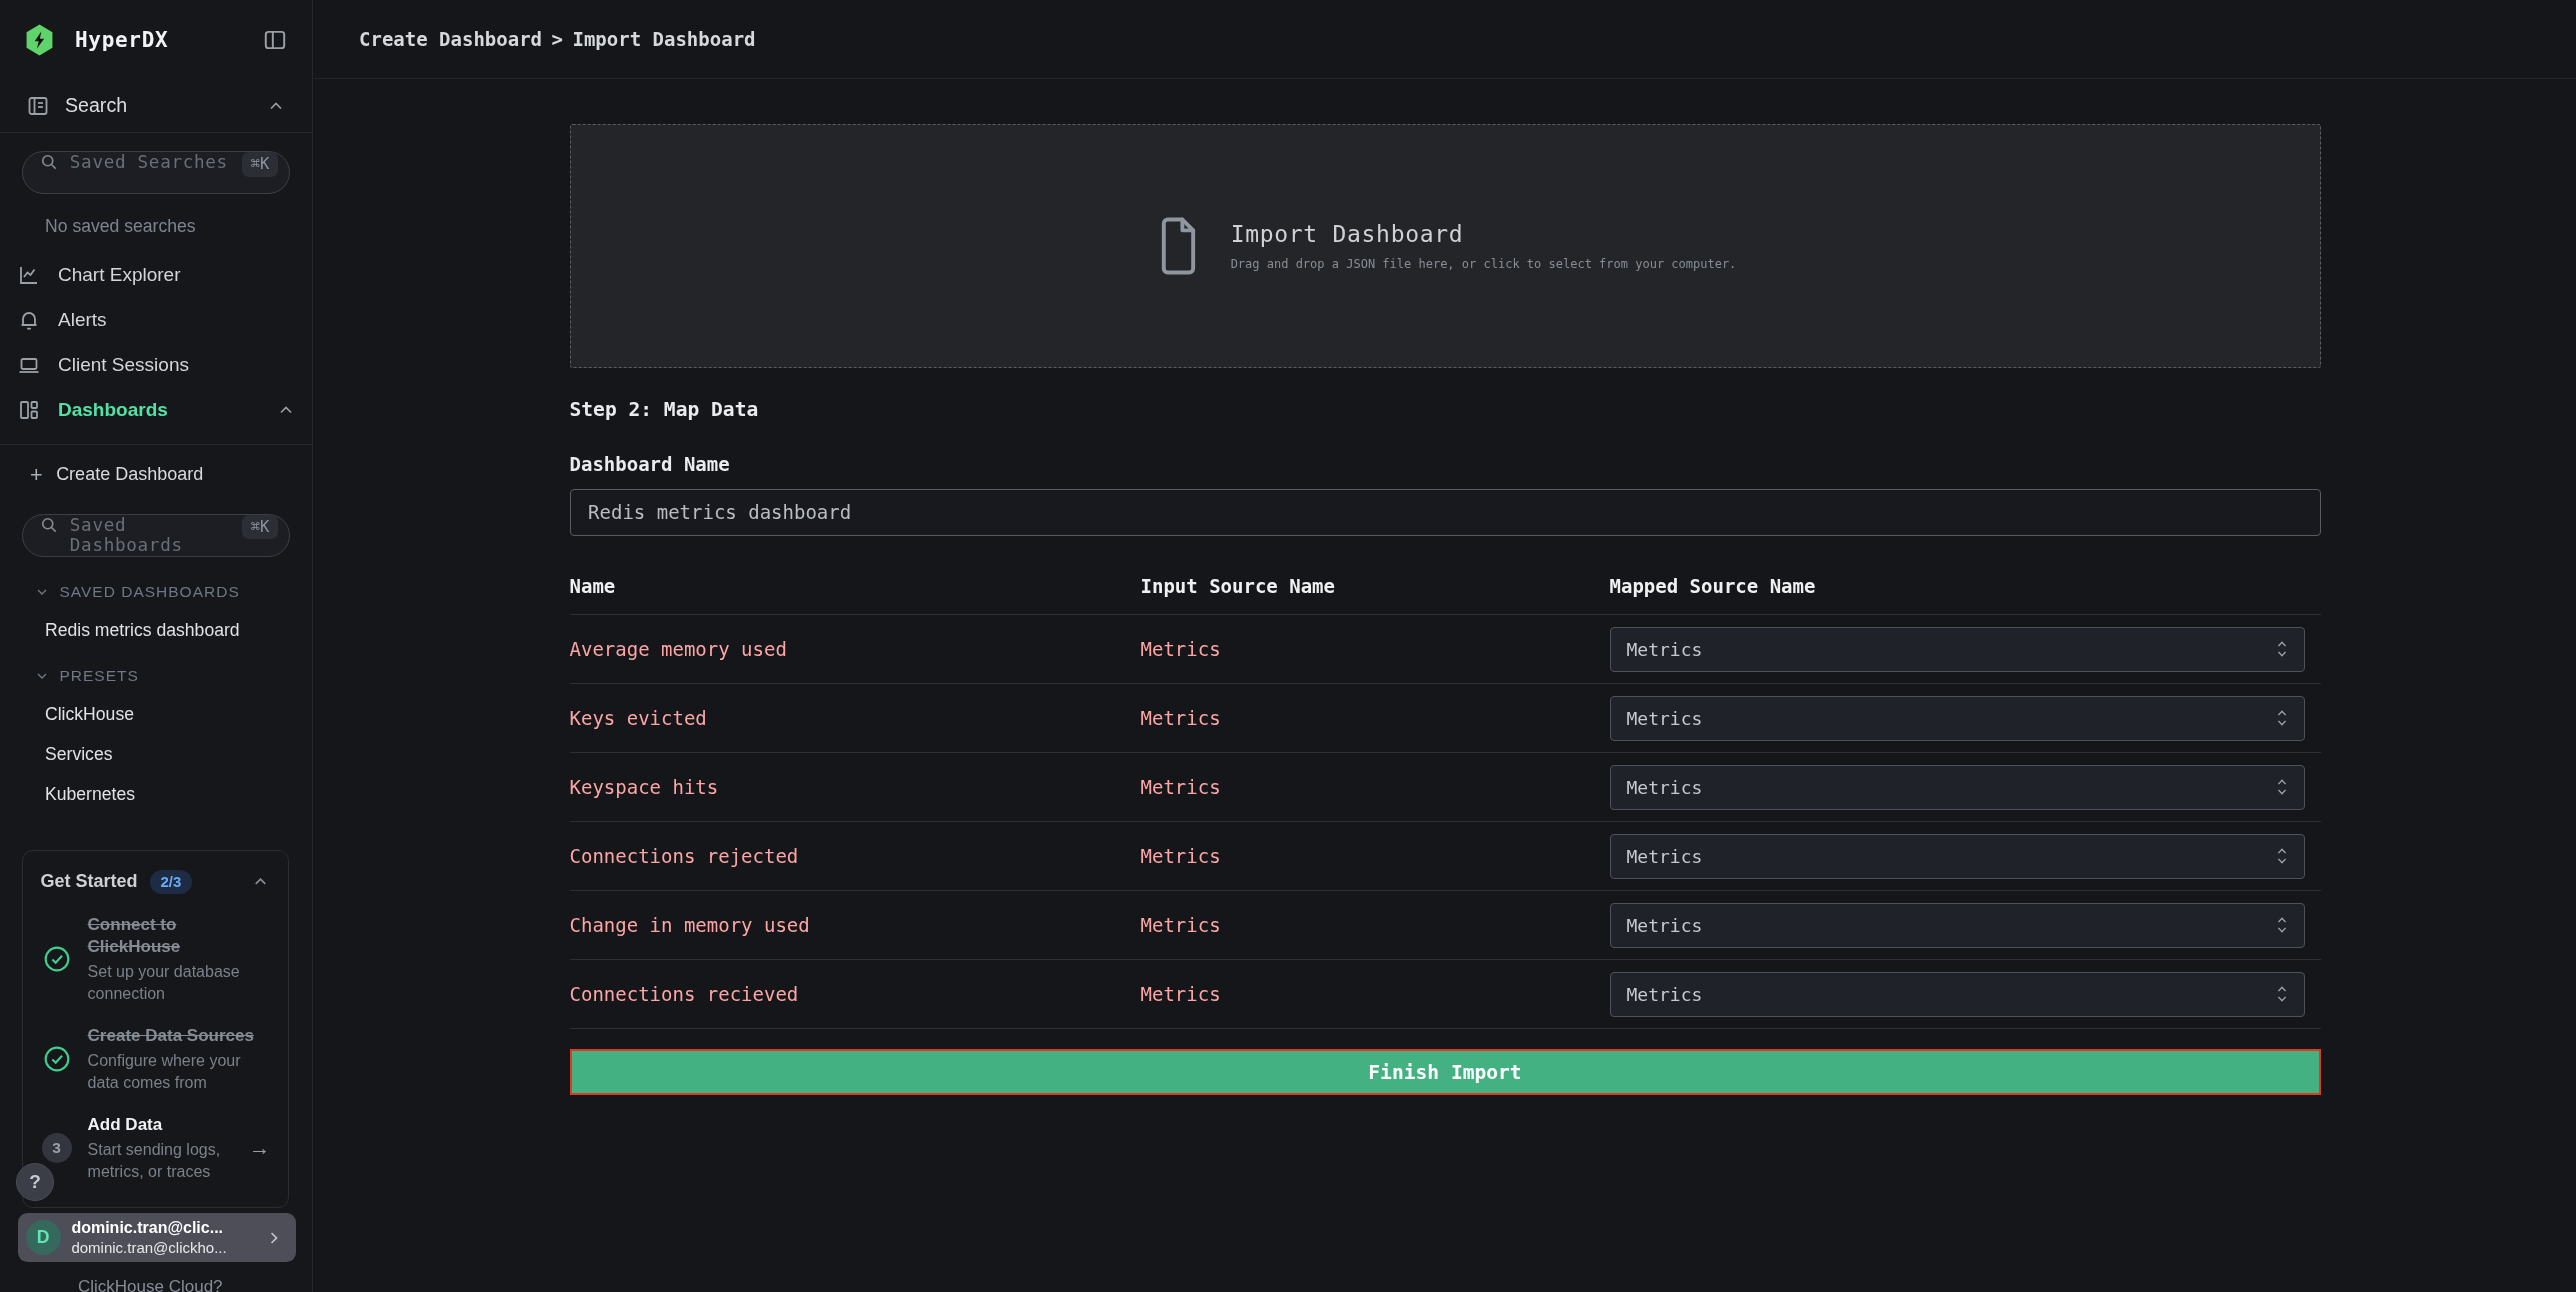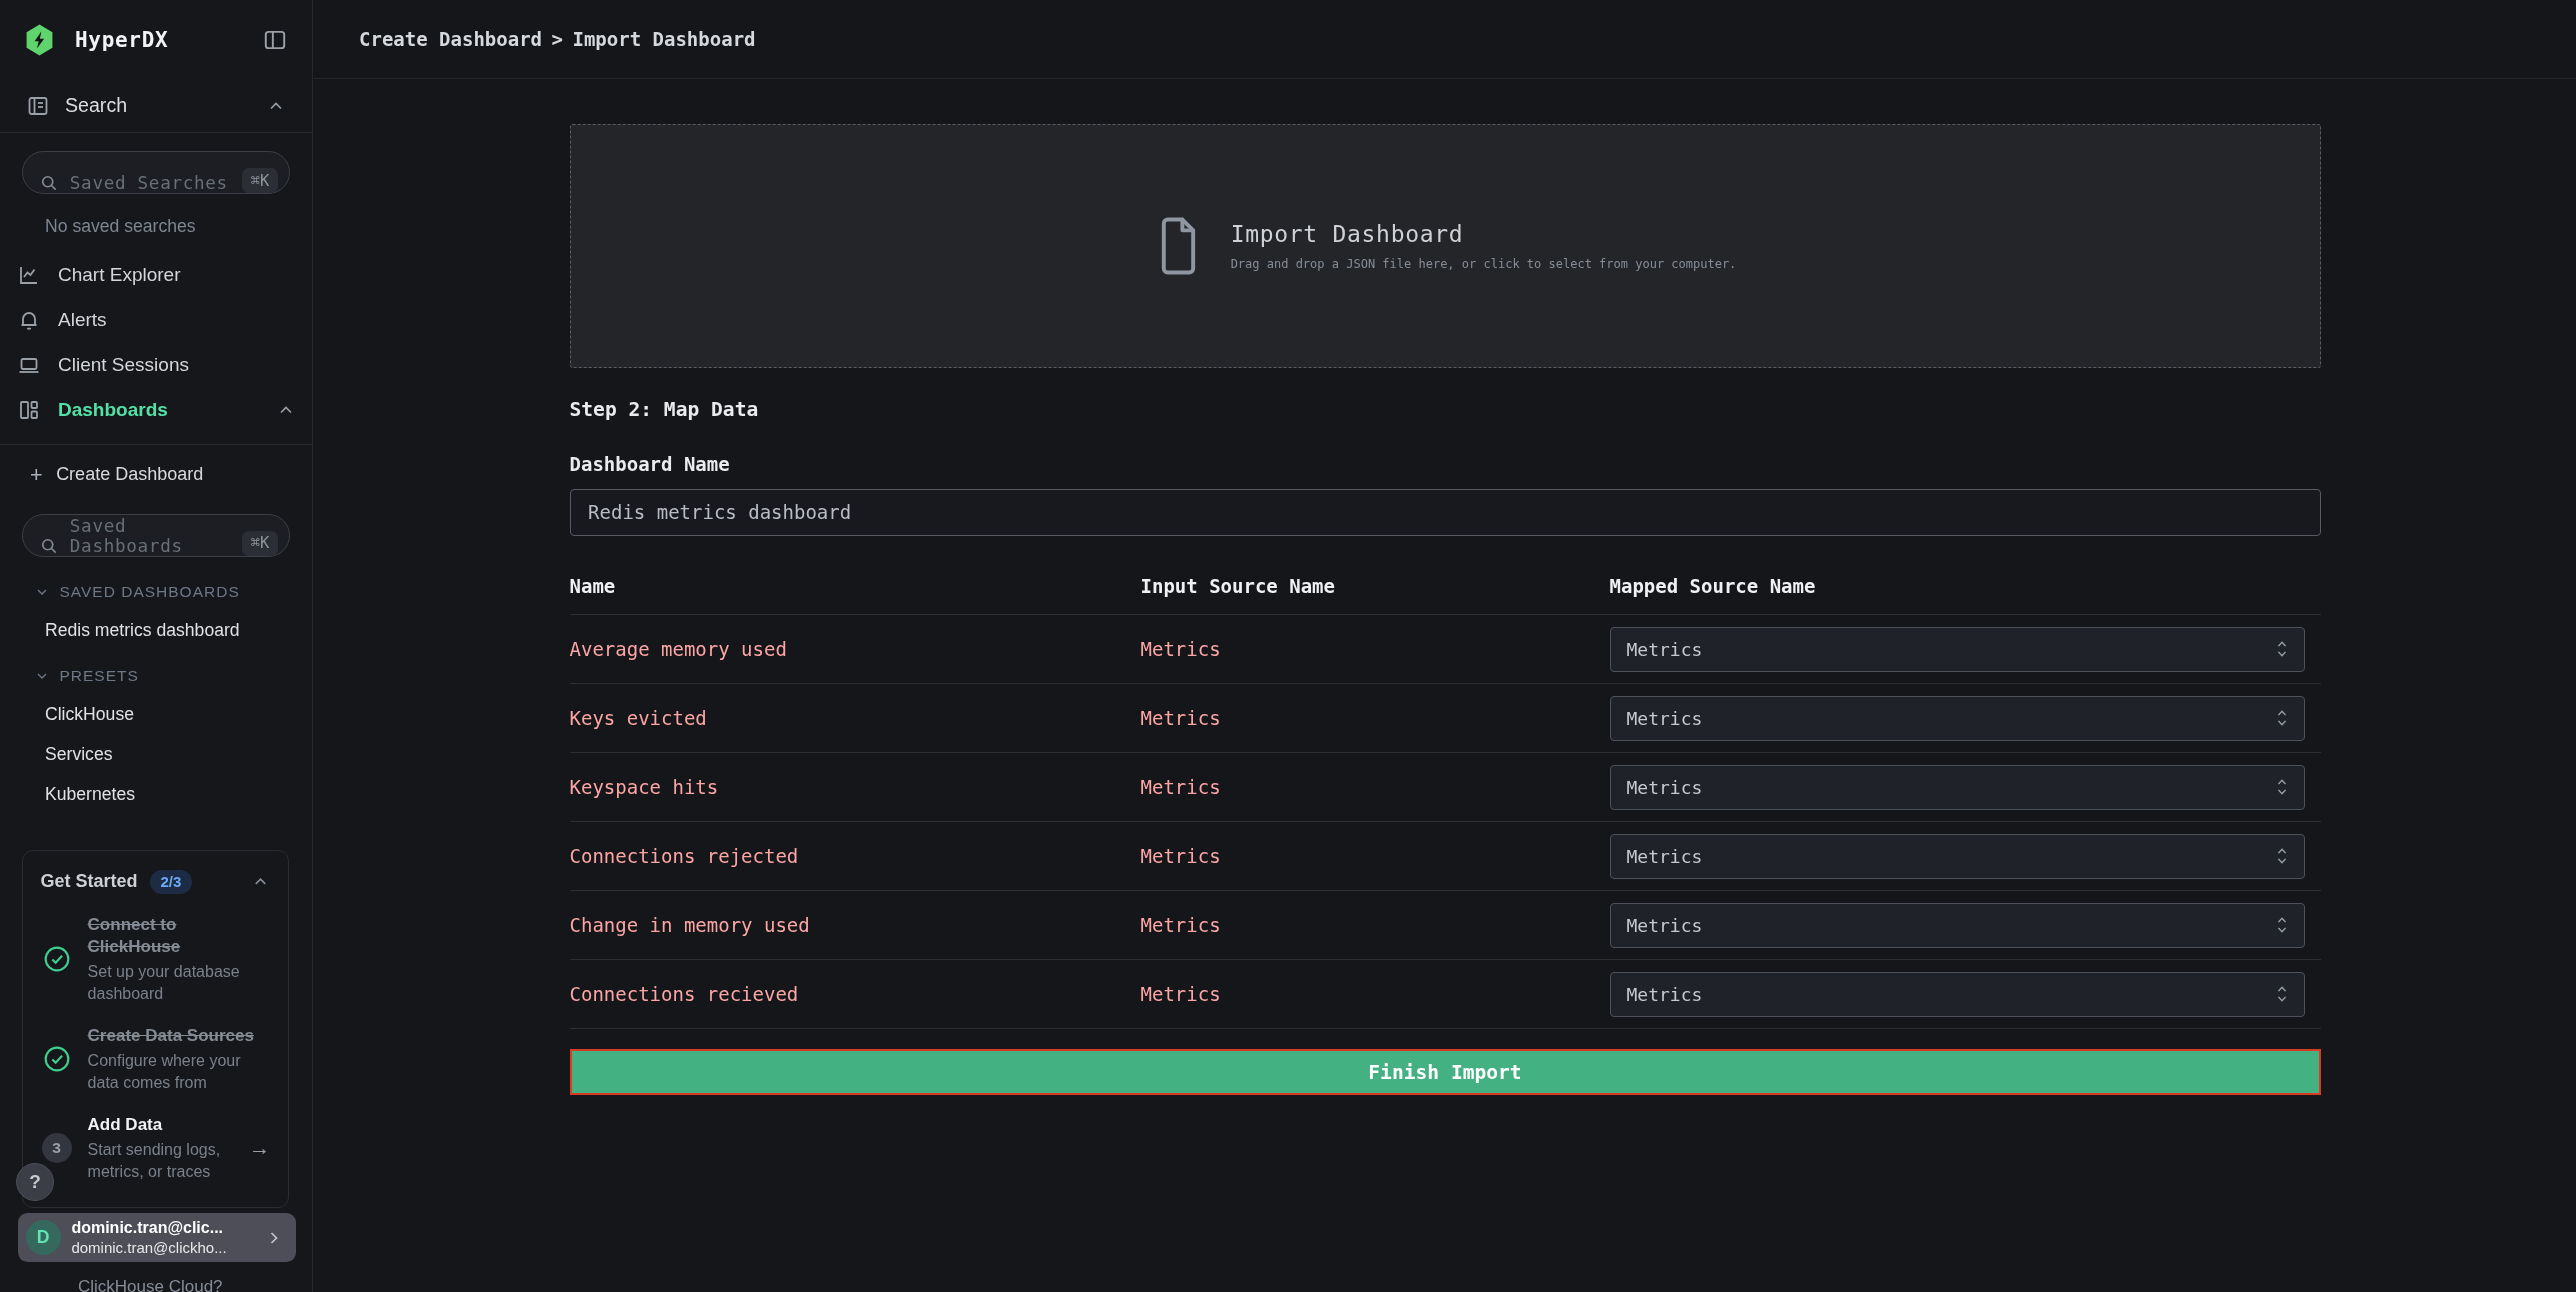--- a/index.html
+++ b/index.html
@@ -15,21 +15,21 @@
   .logo-row { height:79px; display:flex; align-items:center; padding:0 24px; gap:20px; }
   .logo-text { font-family:"DejaVu Sans Mono", monospace; font-weight:bold; font-size:21px; color:#f2f3f5; letter-spacing:0.7px; flex:1; }
   .panel-toggle { display:flex; align-items:center; cursor:pointer; }
 
   .sec-header { height:53px; display:flex; align-items:center; gap:15px; padding:0 26px; cursor:pointer; }
   .sec-header .lbl { font-size:19.6px; font-weight:500; color:#dcdee2; flex:1; }
   .divider { height:1.4px; background:#26282c; width:100%; }
 
   .pill {
     margin:17.6px 22px 0; height:43px; border:1.4px solid #3c4046; border-radius:21.6px;
-    background:#1c1e23; display:flex; align-items:flex-end; padding:0 10.8px 0 16px; gap:10.8px; cursor:text;
+    background:#1c1e23; display:flex; align-items:flex-start; padding:0 10.8px 0 16px; gap:10.8px; cursor:text;
   }
   .pill .ph { font-family:"DejaVu Sans Mono", monospace; font-size:17.6px; color:#696f77; flex:1; letter-spacing:0.7px; }
   .kbd { background:#2b2e35; color:#8d939c; font-size:15.5px; padding:3.4px 8.8px; border-radius:6.8px; }
 
   .muted-note { font-size:17.6px; color:#7d8590; padding:21.6px 0 6.8px 45px; }
 
   .nav-item { height:45px; display:flex; align-items:center; gap:16px; padding:0 16px; cursor:pointer; }
   .nav-item .icon { width:26px; display:flex; justify-content:center; }
   .nav-item .lbl { font-size:19px; color:#d3d6da; flex:1; }
   .nav-item.active .lbl { color:var(--accent-green); font-weight:bold; }
@@ -276,21 +276,21 @@
 
     <div class="gs-item done">
       <span class="ic">
         <svg width="32" height="32" viewBox="0 0 24 24" fill="none" stroke="#3ecf8e" stroke-width="1.6">
             <circle cx="12" cy="12" r="8.5"></circle>
             <polyline points="8.5,12.3 11,14.8 15.8,9.5"></polyline>
           </svg>
       </span>
       <span class="tx">
         <div class="t">Connect to ClickHouse</div>
-        <div class="d">Set up your database dashboard</div>
+        <div class="d">Set up your database connection</div>
       </span>
     </div>
 
     <div class="gs-item done">
       <span class="ic">
         <svg width="32" height="32" viewBox="0 0 24 24" fill="none" stroke="#3ecf8e" stroke-width="1.6">
             <circle cx="12" cy="12" r="8.5"></circle>
             <polyline points="8.5,12.3 11,14.8 15.8,9.5"></polyline>
           </svg>
       </span>

